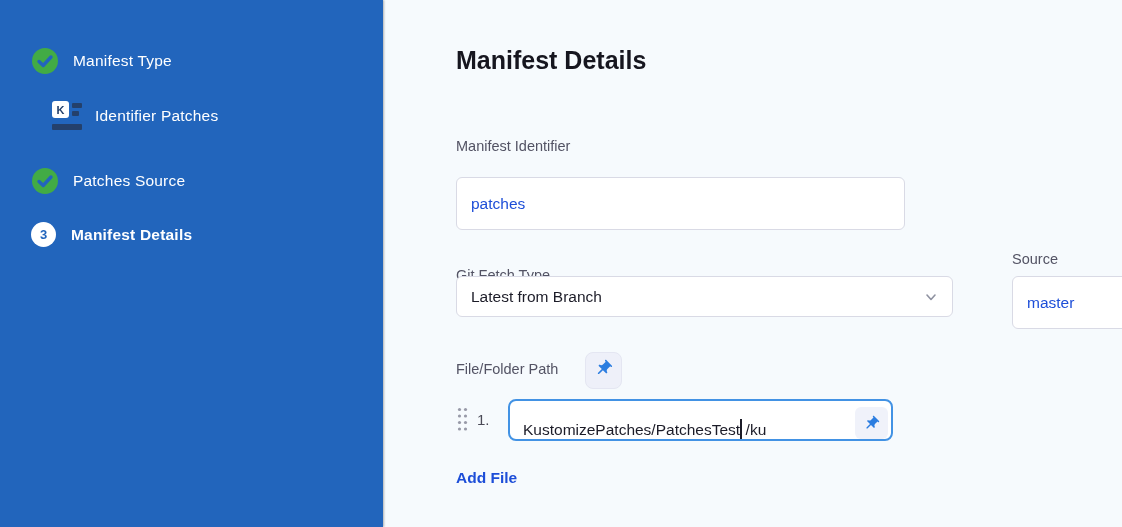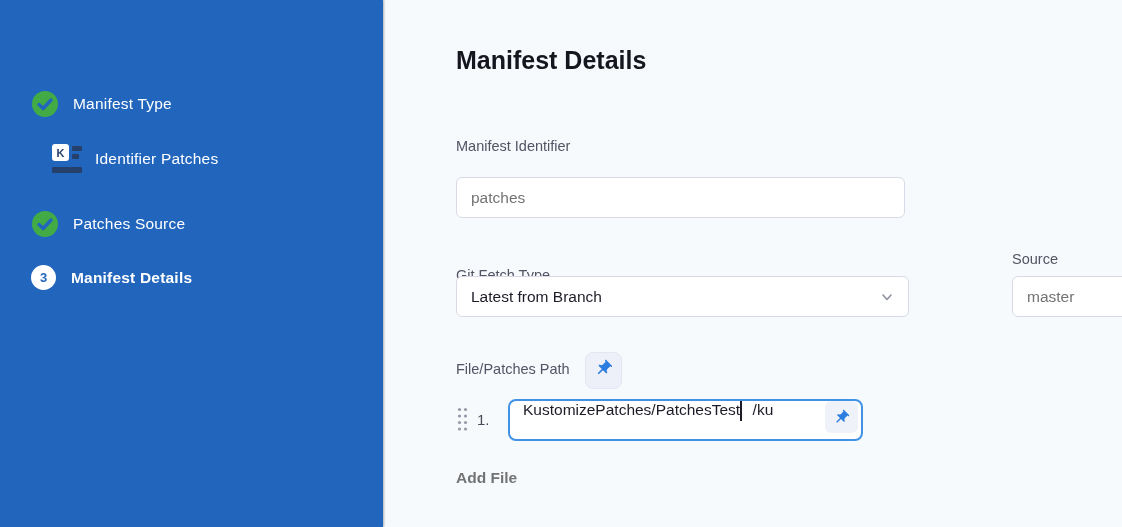--- a/index.html
+++ b/index.html
@@ -2,51 +2,51 @@
 <html><head>
 <meta charset="utf-8">
 <style>
   * { margin:0; padding:0; box-sizing:border-box; }
   html,body { width:1122px; height:527px; }
   body { font-family:"Liberation Sans", sans-serif; }
   .root { position:relative; width:1122px; height:527px; background:#f6fafd; overflow:hidden; }
 
   
   .sidebar { position:absolute; left:0; top:0; width:383px; height:527px; background:#2265bc; box-shadow:1px 0 2px rgba(0,0,0,.3); }
-  .step-row { position:absolute; display:flex; align-items:center; gap:15px; cursor:pointer;margin-top:43px; }
+  .step-row { position:absolute; display:flex; align-items:center; gap:15px; cursor:pointer; }
   .step-label { color:#ffffff; font-size:15.5px; font-weight:500; letter-spacing:.2px; }
   .step-label.bold { font-weight:700; }
   .check-circle { width:26px; height:26px; border-radius:50%; background:#42ab45; display:flex; align-items:center; justify-content:center; flex:0 0 auto; }
   .num-circle { width:25px; height:25px; border-radius:50%; background:#ffffff; color:#2265bc; font-size:13px; font-weight:700; display:flex; align-items:center; justify-content:center; flex:0 0 auto; }
 
   
   .klogo { position:relative; width:30px; height:29px; flex:0 0 auto; }
   .klogo .kbox { position:absolute; left:0; top:0; width:17px; height:17px; background:#ffffff; border-radius:3px; color:#24406b; font-size:11px; font-weight:700; display:flex; align-items:center; justify-content:center; }
   .klogo .dash1 { position:absolute; left:20px; top:2px; width:10px; height:4.5px; background:#24406b; border-radius:1px; }
   .klogo .dash2 { position:absolute; left:20px; top:10px; width:7px; height:4.5px; background:#24406b; border-radius:1px; }
   .klogo .bar { position:absolute; left:0; top:23px; width:30px; height:5.5px; background:#24406b; border-radius:1px; }
 
   
   .page-title { position:absolute; left:456px; top:46px; font-size:25px; font-weight:700; color:#16161f; }
   .field-label { position:absolute; font-size:14.5px; color:#535364; }
-  .text-input { position:absolute; height:41px; background:#ffffff; border:1px solid #d9dae5; border-radius:6px; padding:0 14px; font-family:"Liberation Sans", sans-serif; font-size:15.5px; color:#737373; outline:none; }
+  .text-input { position:absolute; height:53px; background:#ffffff; border:1px solid #d9dae5; border-radius:6px; padding:0 14px; font-family:"Liberation Sans", sans-serif; font-size:15.5px; color:#1d4ed8; outline:none; }
   .select-box { position:absolute; height:41px; background:#ffffff; border:1px solid #d9dae5; border-radius:6px; display:flex; align-items:center; padding:0 14px; font-size:15.5px; color:#1c1c28; cursor:pointer; }
   .select-box .chev { margin-left:auto; display:flex; align-items:center; }
 
   .pin-btn { position:absolute; width:37px; height:37px; background:#eef0f9; border:1px solid #e4e6f2; border-radius:8px; display:flex; align-items:center; justify-content:center; cursor:pointer; }
 
-  .file-row-input { position:absolute; left:508px; top:399px; width:355px; height:42px; background:#ffffff; border:2px solid #4292e4; border-radius:8px; display:flex; align-items:flex-start; cursor:text; }
+  .file-row-input { position:absolute; left:508px; top:399px; width:385px; height:42px; background:#ffffff; border:2px solid #4292e4; border-radius:8px; display:flex; align-items:flex-end; cursor:text; }
   .file-row-input .txt { padding-left:13px; font-size:15.5px; color:#1c1c28; white-space:pre; }
   .caret { width:1.5px; height:20px; background:#1c1c28; flex:0 0 auto; }
   .inner-pin { margin-left:auto; margin-right:3px; width:33px; height:32px; background:#f0f2fa; border-radius:6px; display:flex; align-items:center; justify-content:center; cursor:pointer; flex:0 0 auto; }
 
   .index-label { position:absolute; left:477px; top:411px; font-size:15px; color:#4a4a57; }
   .drag-handle { position:absolute; left:456px; top:406px; cursor:grab; }
 
-  .add-file { position:absolute; left:456px; top:469px; font-size:15.5px; font-weight:700; color:#737373; cursor:pointer; }
+  .add-file { position:absolute; left:456px; top:469px; font-size:15.5px; font-weight:700; color:#1d4ed8; cursor:pointer; }
 </style>
 </head>
 <body>
 
 <div class="root">
 
   <div class="sidebar">
 
     <div class="step-row" style="left:32px; top:48px;">
       <span class="check-circle">
@@ -82,33 +82,33 @@
     </div>
 
   </div>
 
   <h1 class="page-title">Manifest Details</h1>
 
   <label class="field-label" style="left:456px; top:138px;">Manifest Identifier</label>
   <input class="text-input" style="left: 456px; top: 177px; width: 449px;" type="text" value="patches">
 
   <label class="field-label" style="left:456px; top:251px;margin-top:16px;">Git Fetch Type</label>
-  <div class="select-box" style="left:456px; top:276px; width:453px;">
+  <div class="select-box" style="left:456px; top:276px; width:497px;">
     <span>Latest from Branch</span>
     <span class="chev">
       <svg width="14" height="14" viewBox="0 0 14 14">
           <polyline points="3,5 7,9.5 11,5" fill="none" stroke="#8f92a1" stroke-width="1.6" stroke-linecap="round" stroke-linejoin="round"></polyline>
         </svg>
     </span>
   </div>
 
   <label class="field-label" style="left:1012px; top:251px;">Source</label>
   <input class="text-input" style="left: 1012px; top: 276px; width: 170px;" type="text" value="master">
 
-  <label class="field-label" style="left:456px; top:361px;">File/Patches Path</label>
+  <label class="field-label" style="left:456px; top:361px;">File/Folder Path</label>
   <div class="pin-btn" style="left:585px; top:352px;">
     <span>
       <svg width="19" height="19" viewBox="0 0 24 24">
           <g transform="rotate(45 12 12)">
             <path fill="#2b7de0" d="M16 9V4h1c.55 0 1-.45 1-1s-.45-1-1-1H7c-.55 0-1 .45-1 1s.45 1 1 1h1v5c0 1.66-1.34 3-3 3v2h5.97v7l1 1 1-1v-7H19v-2c-1.66 0-3-1.34-3-3z"></path>
           </g>
         </svg>
     </span>
   </div>
 
@@ -124,21 +124,21 @@
         <circle cx="3.5" cy="23" r="1.6"></circle>
           <circle cx="9.5" cy="23" r="1.6"></circle>
       </g>
     </svg>
   </span>
   <span class="index-label">1.</span>
 
   <div class="file-row-input">
     <span class="txt">KustomizePatches/PatchesTest</span>
     <span class="caret"></span>
-    <span class="txt" style="padding-left:11px;">/ku</span>
+    <span class="txt" style="padding-left:4px;">/ku</span>
     <span class="inner-pin">
       <svg width="17" height="17" viewBox="0 0 24 24">
           <g transform="rotate(45 12 12)">
             <path fill="#2b7de0" d="M16 9V4h1c.55 0 1-.45 1-1s-.45-1-1-1H7c-.55 0-1 .45-1 1s.45 1 1 1h1v5c0 1.66-1.34 3-3 3v2h5.97v7l1 1 1-1v-7H19v-2c-1.66 0-3-1.34-3-3z"></path>
           </g>
         </svg>
     </span>
   </div>
 
   <div class="add-file">Add File</div>

